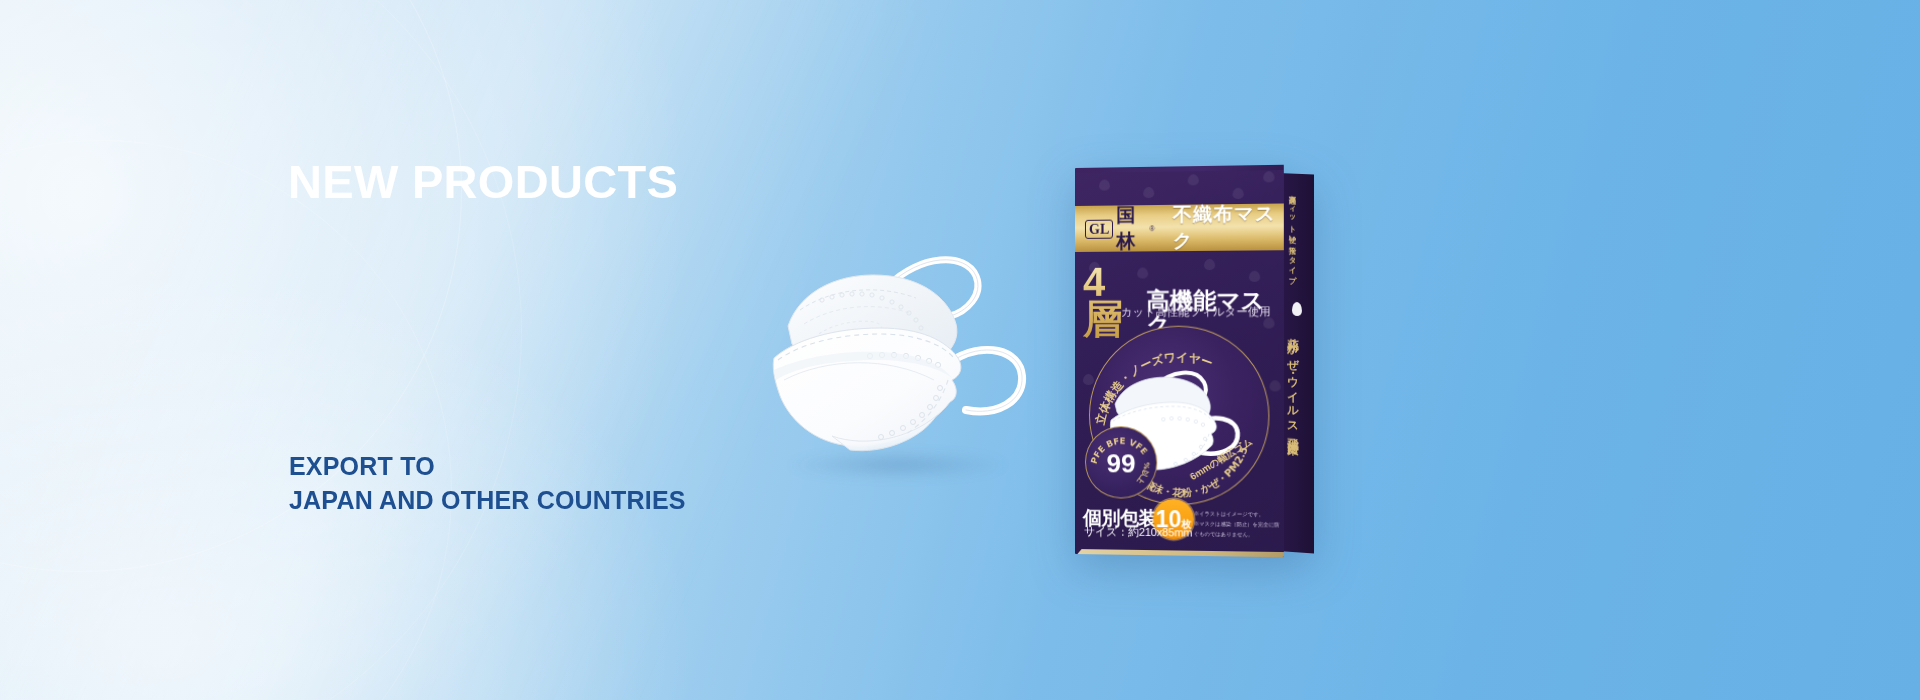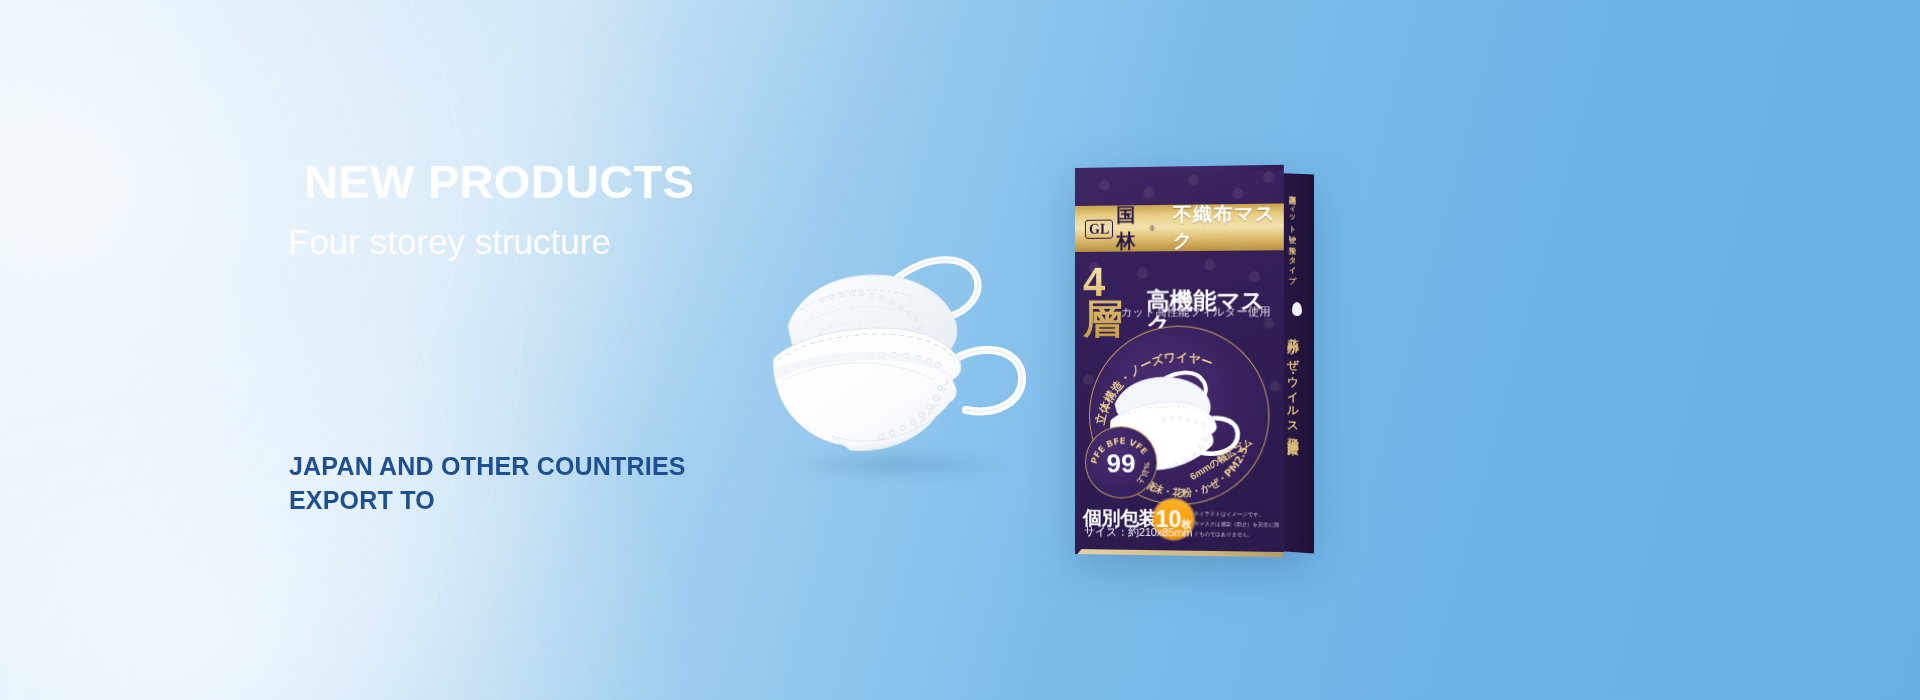--- a/index.html
+++ b/index.html
@@ -26,21 +26,21 @@
     filter:blur(26px);pointer-events:none;}
   .bg-arc{position:absolute;border-radius:50%;border:1px solid rgba(255,255,255,.22);pointer-events:none;}
   .bg-arc.a1{left:-300px;top:-190px;width:760px;height:760px;}
   .bg-arc.a2{left:-380px;top:-120px;width:900px;height:900px;border-color:rgba(255,255,255,.14);}
   .bg-arc.a3{left:-250px;top:140px;width:700px;height:700px;border-color:rgba(255,255,255,.16);}
 
   
   .copy{position:absolute;left:288px;top:158px;width:760px;}
   .headline{
     font-size:47px;font-weight:700;letter-spacing:.3px;color:#ffffff;
-    line-height:1.04;margin:0 0 14px 16px;white-space:nowrap;
+    line-height:1.04;margin:0 0 14px 0;white-space:nowrap;
   }
   .model{
     font-size:41px;font-weight:700;color:#ffffff;line-height:1.05;margin:0;
     white-space:nowrap;
   }
   .subline{
     font-size:35px;font-weight:300;color:#ffffff;line-height:1.22;margin:2px 0 0 0;
     white-space:nowrap;
   }
   .export{position:absolute;left:289px;top:450px;}
@@ -143,26 +143,25 @@
   <div class="bg-base"></div>
   <div class="bg-arc a1"></div>
   <div class="bg-arc a2"></div>
   <div class="bg-arc a3"></div>
   <div class="bg-streak"></div>
   <div class="bg-glow"></div>
   <div class="bg-glow2"></div>
 
   <div class="copy">
     <div class="headline">NEW PRODUCTS</div>
-    <div class="subline">Four storey structure</div>
   </div>
 
   <div class="export">
+    <div class="export-line">EXPORT TO</div>
     <div class="export-line">JAPAN AND OTHER COUNTRIES</div>
-    <div class="export-line">EXPORT TO</div>
   </div>
 
   <div class="mask-hero">
     <div class="mask-shadow"></div>
     <svg width="270" height="250" viewBox="0 0 270 250">
       <defs>
         <linearGradient id="mBodyA" x1="0" y1="0" x2="1" y2="1">
           <stop offset="0%" stop-color="#ffffff"></stop>
           <stop offset="60%" stop-color="#fbfcfe"></stop>
           <stop offset="100%" stop-color="#eef2f7"></stop>

